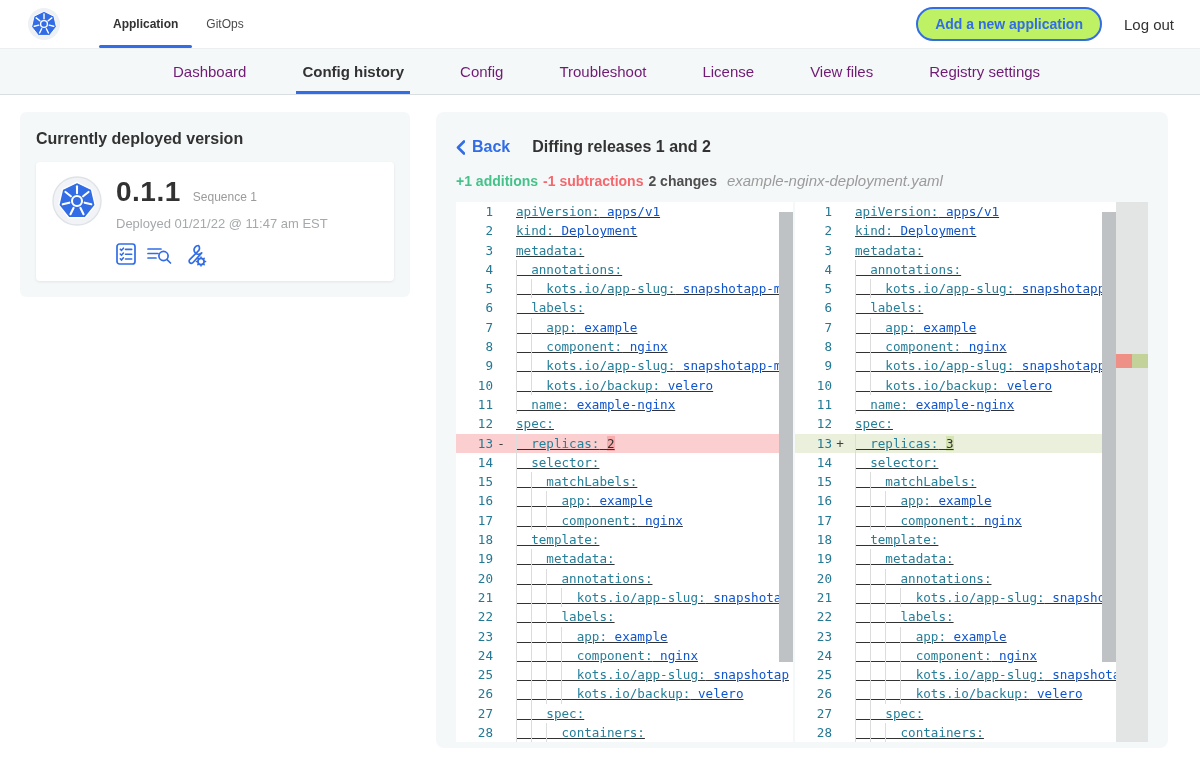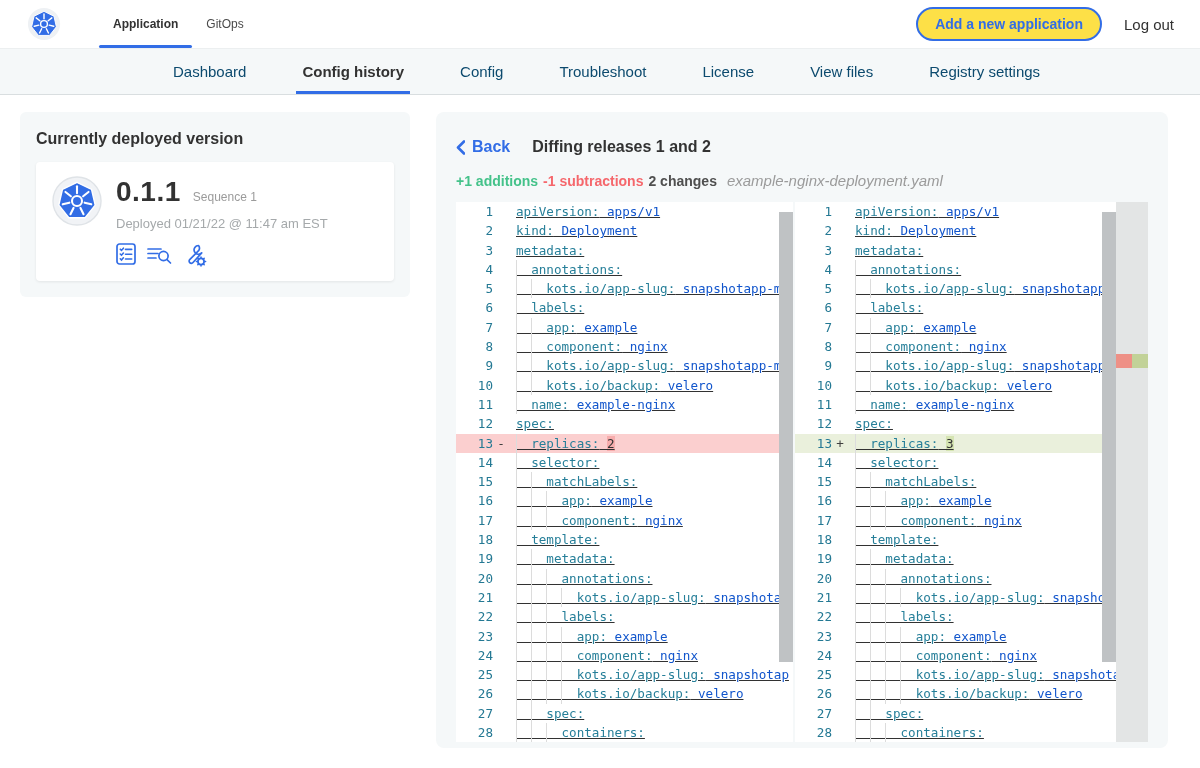--- a/index.html
+++ b/index.html
@@ -9,29 +9,29 @@
   
   .topbar { position:relative; height:48px; background:#fff; display:flex; align-items:center; }
   .logo-badge { width:34px; height:34px; margin-left:27px; flex:0 0 auto; }
   .top-tabs { display:flex; height:100%; margin-left:38px; }
   .top-tab { position:relative; display:flex; align-items:center; padding:0 14px; font-size:12px;
     color:#4a4a4a; font-weight:500; cursor:pointer; }
   .top-tab.active { color:#323232; font-weight:700; }
   .top-tab.active::after { content:""; position:absolute; left:0; right:0; bottom:0; height:3px;
     background:#326de6; border-radius:2px; }
   .top-right { margin-left:auto; display:flex; align-items:center; gap:22px; padding-right:26px; }
-  .add-app-btn { border:2px solid #326de6; color:#326de6; background:#fde047; border-radius:17px;
+  .add-app-btn { border:2px solid #326de6; color:#326de6; background:#bef264; border-radius:17px;
     font-size:14px; font-weight:700; padding:7px 17px; cursor:pointer; font-family:inherit; }
   .logout { font-size:15px; color:#323232; font-weight:500; cursor:pointer; }
 
   
   .subnav { height:47px; background:#f5f8f9; border-top:1px solid #eceff0; border-bottom:1px solid #d9dee0;
     display:flex; align-items:stretch; padding-left:145px; }
   .subnav-item { position:relative; display:flex; align-items:center; padding:0 28px; font-size:15px;
-    color:#0c4a6e; cursor:pointer; white-space:nowrap; }
+    color:#701a75; cursor:pointer; white-space:nowrap; }
   .subnav-item.active { color:#323232; font-weight:700; }
   .subnav-item.active::after { content:""; position:absolute; left:22px; right:22px; bottom:0;
     height:3px; background:#326de6; }
 
   
   .deployed-card { position:absolute; left:20px; top:112px; width:390px; background:#f5f8f9;
     border-radius:6px; padding:16px; }
   .deployed-title { font-size:16px; font-weight:700; color:#323232; margin:2px 0 14px 0; }
   .deployed-inner { background:#fff; border-radius:4px; box-shadow:0 1px 3px rgba(0,0,0,.08);
     padding:14px 16px; display:flex; min-height:118px; }

